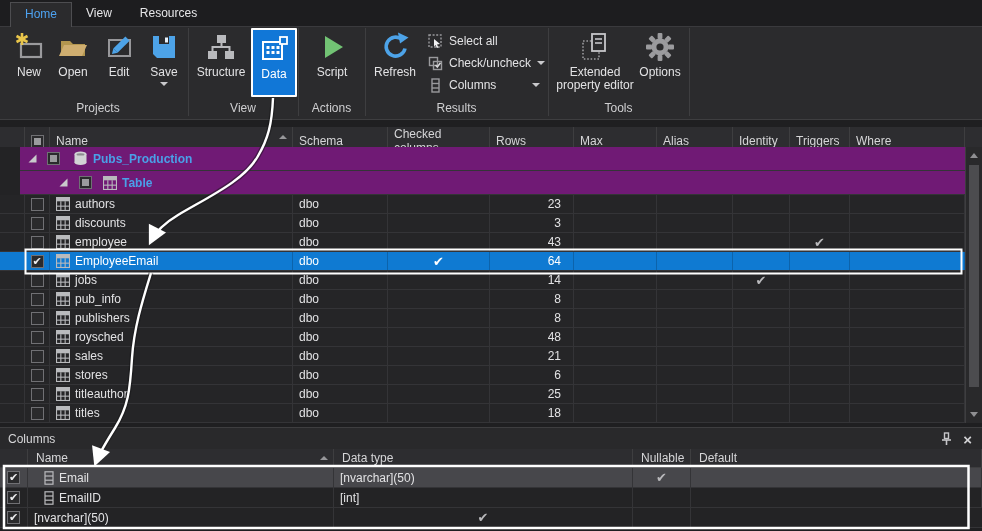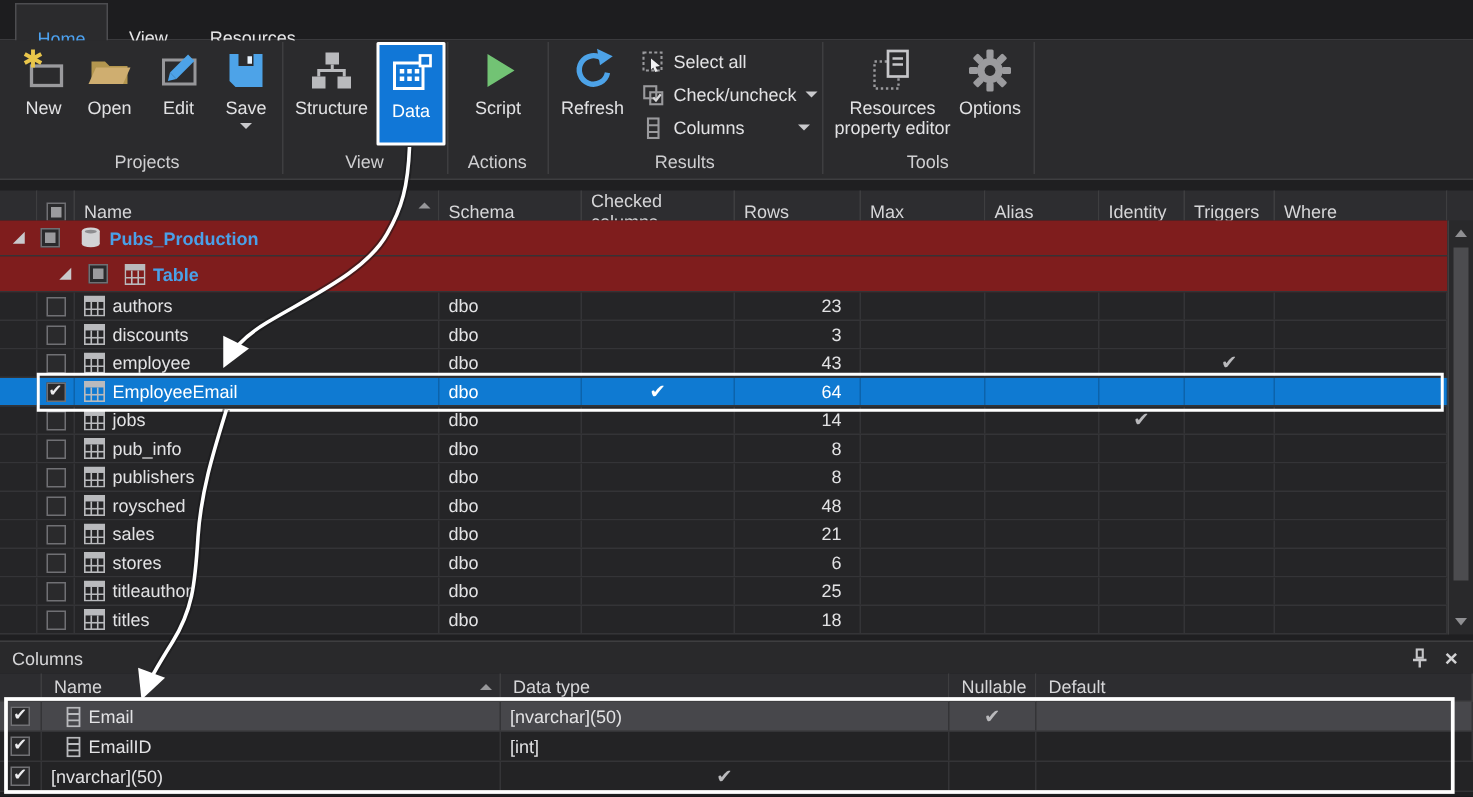--- a/index.html
+++ b/index.html
@@ -2,21 +2,21 @@
 <html><head>
 <meta charset="utf-8">
 <style>
   html,body{margin:0;padding:0;background:#161618;}
   *{box-sizing:border-box;}
   .screen{position:relative;width:982px;height:531px;background:#1f1f21;
     font-family:"Liberation Sans","DejaVu Sans",sans-serif;font-size:12px;color:#e2e2e4;overflow:hidden;}
 
   
   .tabbar{position:absolute;left:0;top:0;width:982px;height:27px;background:#1d1d1f;border-bottom:1px solid #3a3a3d;display:flex;align-items:flex-end;padding-left:10px;}
-  .tab{height:24px;line-height:22px;padding:12px 14px;color:#e6e6e8;cursor:default;text-align:right;}
+  .tab{height:24px;line-height:22px;padding:0 14px;color:#e6e6e8;cursor:default;text-align:right;}
   .tab.active{background:#2b2b2d;border:1px solid #4d4d50;border-bottom:none;color:#4da2f0;margin-bottom:-1px;height:25px;}
 
   
   .ribbon{position:absolute;left:0;top:27px;width:982px;height:93px;background:#2b2b2d;border-bottom:1px solid #3e3e40;}
   .gsep{position:absolute;top:1px;height:88px;width:1px;background:#3e3e40;}
   .glabel{position:absolute;top:74px;height:16px;text-align:center;color:#cfcfd1;font-size:12px;}
   .bigbtn{position:absolute;top:1px;height:70px;display:flex;flex-direction:column;align-items:center;cursor:default;}
   .ibox{height:38px;display:flex;align-items:center;justify-content:center;}
   .blabel{font-size:12px;color:#e2e2e4;line-height:13px;text-align:center;}
   .bigbtn.active{background:#1177d7;border:2px solid #ffffff;border-radius:1px;}
@@ -33,21 +33,21 @@
   .ghead .hc.last{border-right:none;}
   .sortasc{width:0;height:0;border-left:4px solid transparent;border-right:4px solid transparent;border-bottom:4px solid #97979a;position:absolute;right:5px;top:8px;}
   .gbody{position:absolute;left:0;top:147px;width:965px;height:276px;background:#232325;}
   .grow{display:grid;grid-template-columns:25px 25px 243px 95px 102px 84px 83px 76px 57px 60px 115px;height:19px;border-bottom:1px solid #343437;background:#252527;}
   .grow .c{border-right:1px solid #343437;display:flex;align-items:center;overflow:hidden;white-space:nowrap;}
   .grow .c-schema{padding-left:6px;}
   .grow .c-rows{justify-content:flex-end;padding-right:12px;}
   .grow .c-center{justify-content:center;}
   .grow.sel{background:#0f7ad2;}
   .grow.sel .c{border-right-color:#0c63ab;color:#ffffff;}
-  .treerow{height:24px;border-bottom:1px solid #343437;background:#7f1d1d;display:flex;align-items:center;}
+  .treerow{height:24px;border-bottom:1px solid #343437;background:#701a75;display:flex;align-items:center;margin-left:20px;}
   .treename{color:#4aa0e8;font-weight:bold;}
   .ck{color:#b9b9bc;font-size:13px;font-weight:bold;}
   .tname{margin-left:5px;}
   .tbl-ico{margin-left:6px;display:inline-flex;flex:none;}
   .exp{display:inline-flex;flex:none;}
 
   
   .cb{width:13px;height:13px;background:#2a2a2c;border:1px solid #707074;display:inline-flex;align-items:center;justify-content:center;flex:none;}
   .cb.indet::after{content:"";width:7px;height:7px;background:#9b9b9e;}
   .cb.checked::after{content:"\2714";color:#ececee;font-size:11px;font-weight:bold;line-height:1;}
@@ -226,21 +226,21 @@
       <div class="ibox">
           <svg width="32" height="32" viewBox="0 0 32 32">
         <rect x="4" y="10" width="16" height="18" fill="none" stroke="#9a9a9d" stroke-width="1.6" stroke-dasharray="1.6,1.8"></rect>
         <rect x="13" y="3" width="13" height="17" fill="#2b2b2d" stroke="#c6c6c9" stroke-width="1.8"></rect>
         <g stroke="#c6c6c9" stroke-width="1.6">
               <line x1="16" y1="8" x2="23" y2="8"></line>
               <line x1="16" y1="12" x2="23" y2="12"></line>
             </g>
       </svg>
         </div>
-      <div class="blabel" style="width:92px">Resources property editor</div>
+      <div class="blabel" style="width:92px">Extended property editor</div>
     </div>
     <div class="bigbtn" style="left:632px;width:56px">
       <div class="ibox">
           <svg width="32" height="32" viewBox="0 0 32 32">
         <g fill="#9b9b9e">
           <circle cx="16" cy="16" r="8.5"></circle>
           <g>
                 <rect x="13.6" y="2" width="4.8" height="6" rx="1"></rect>
                 <rect x="13.6" y="24" width="4.8" height="6" rx="1"></rect>
              <rect x="2" y="13.6" width="6" height="4.8" rx="1"></rect>

